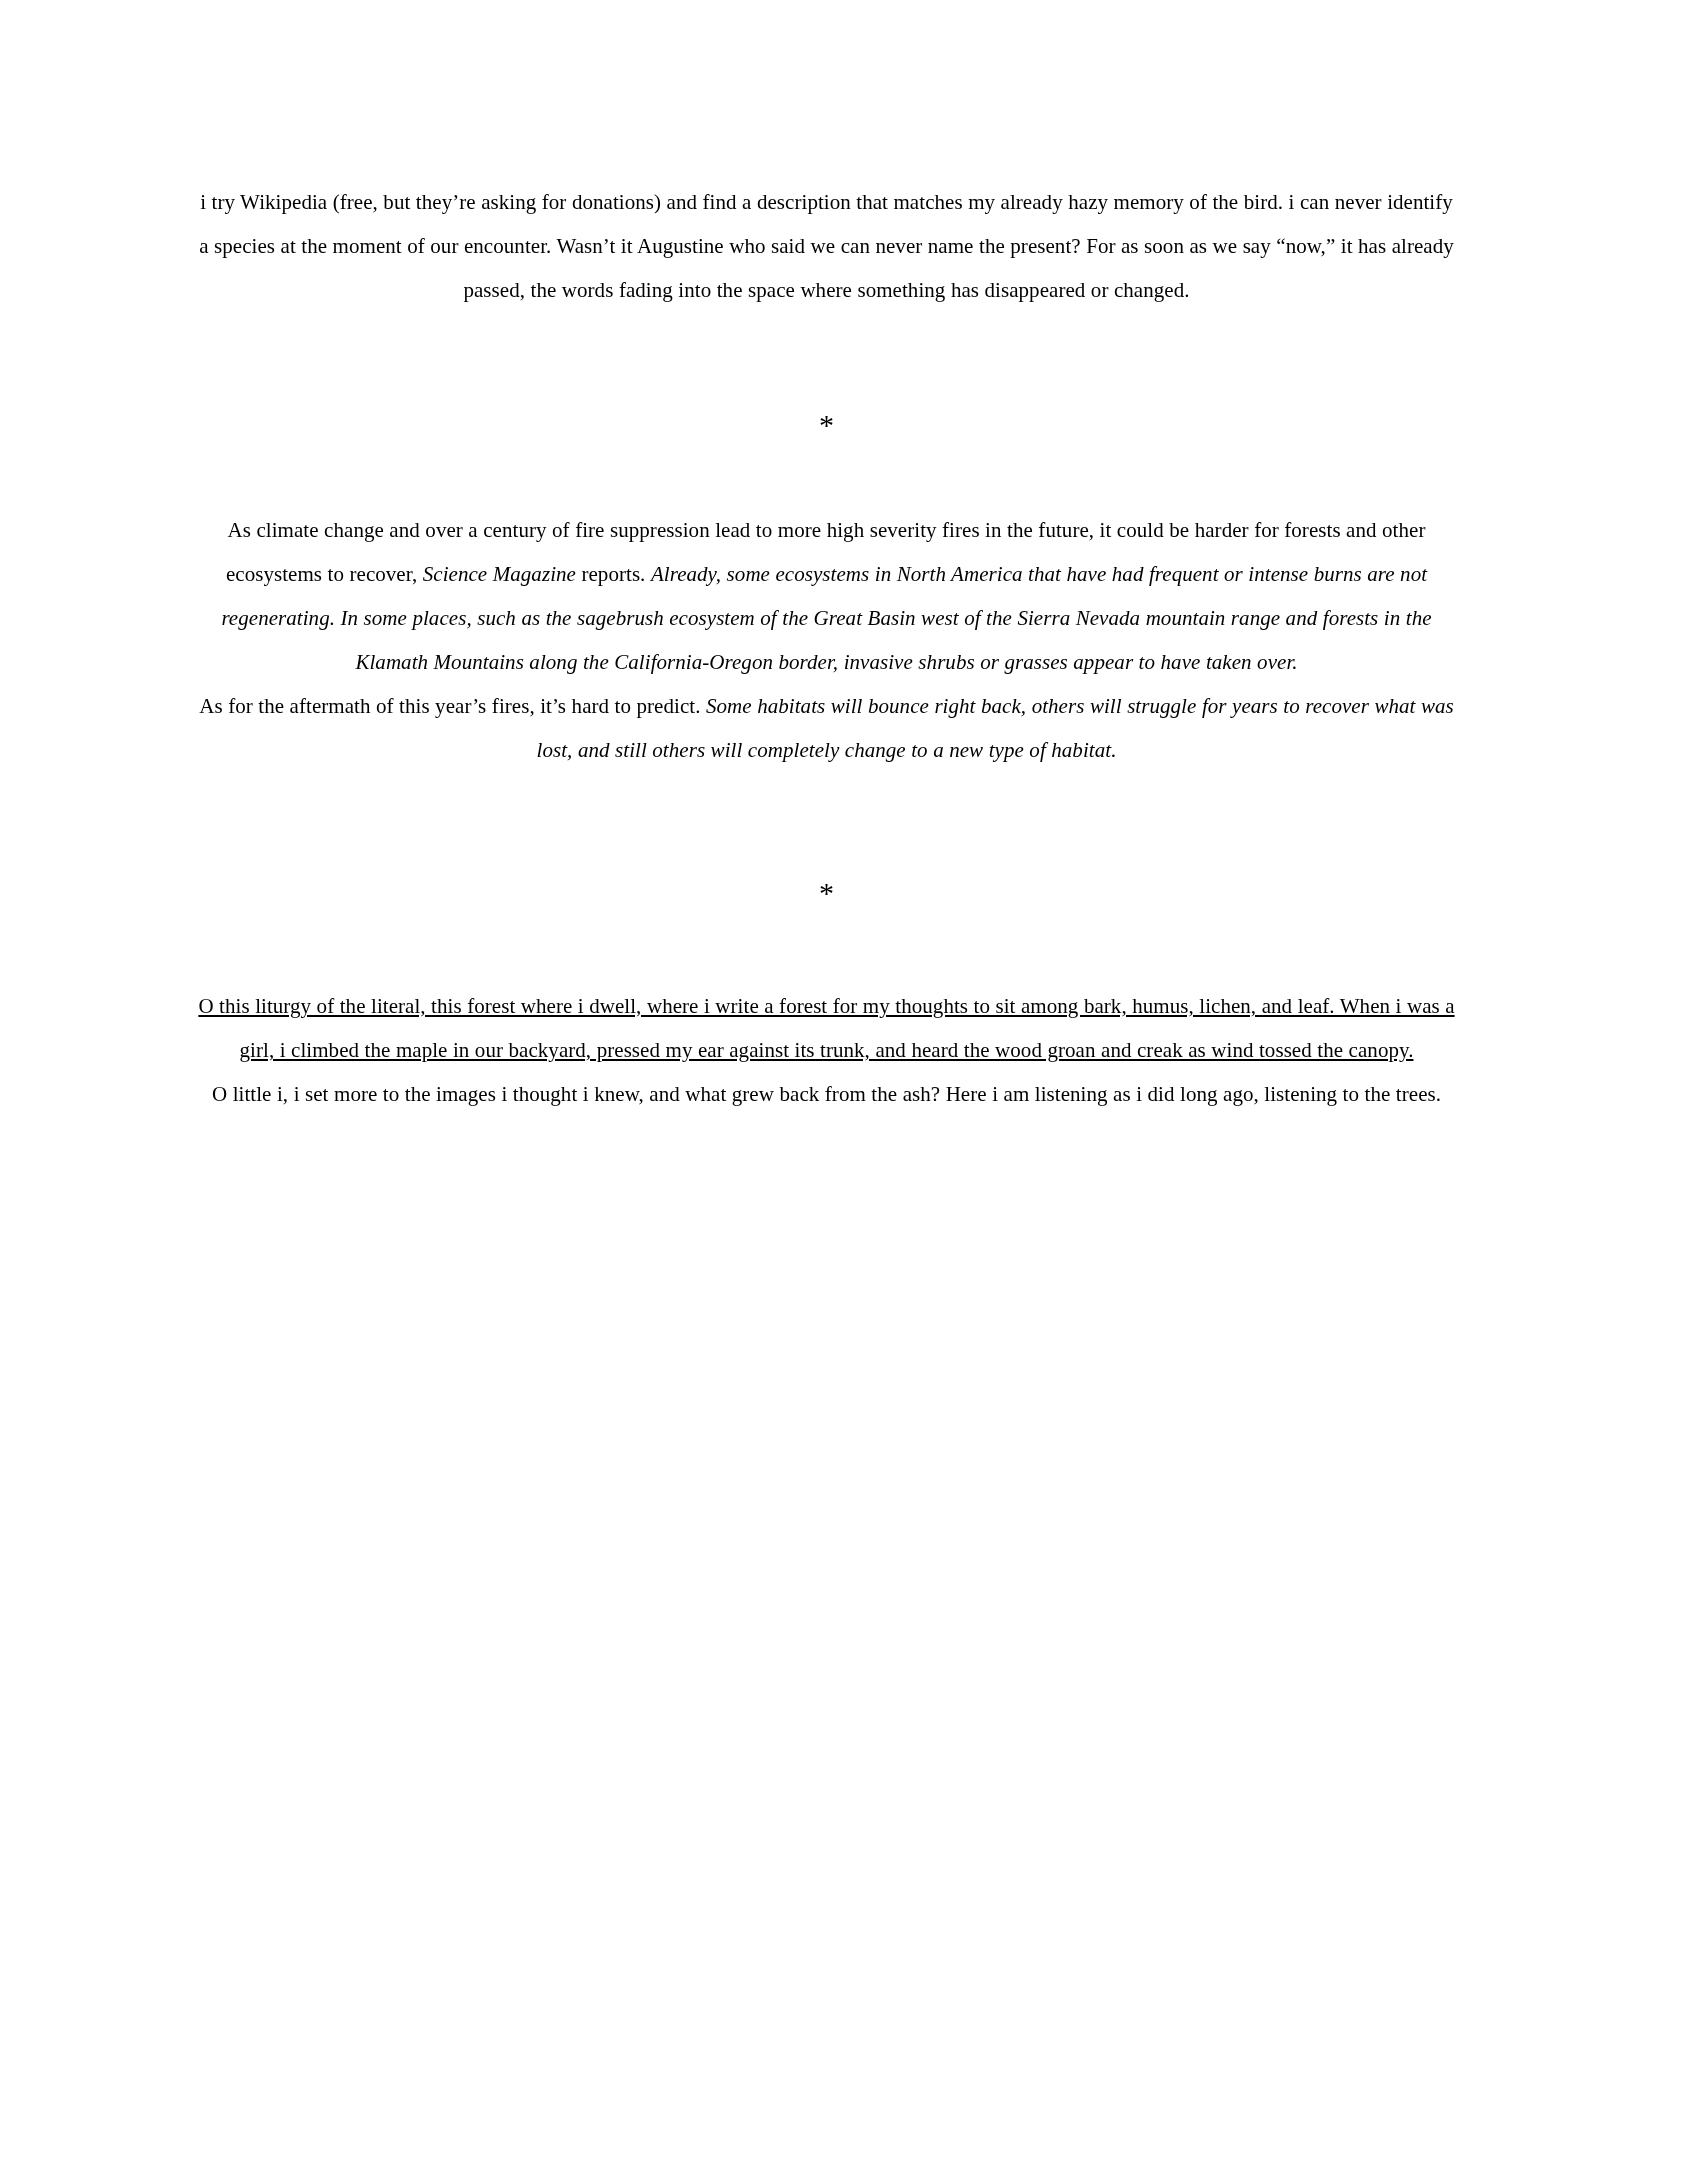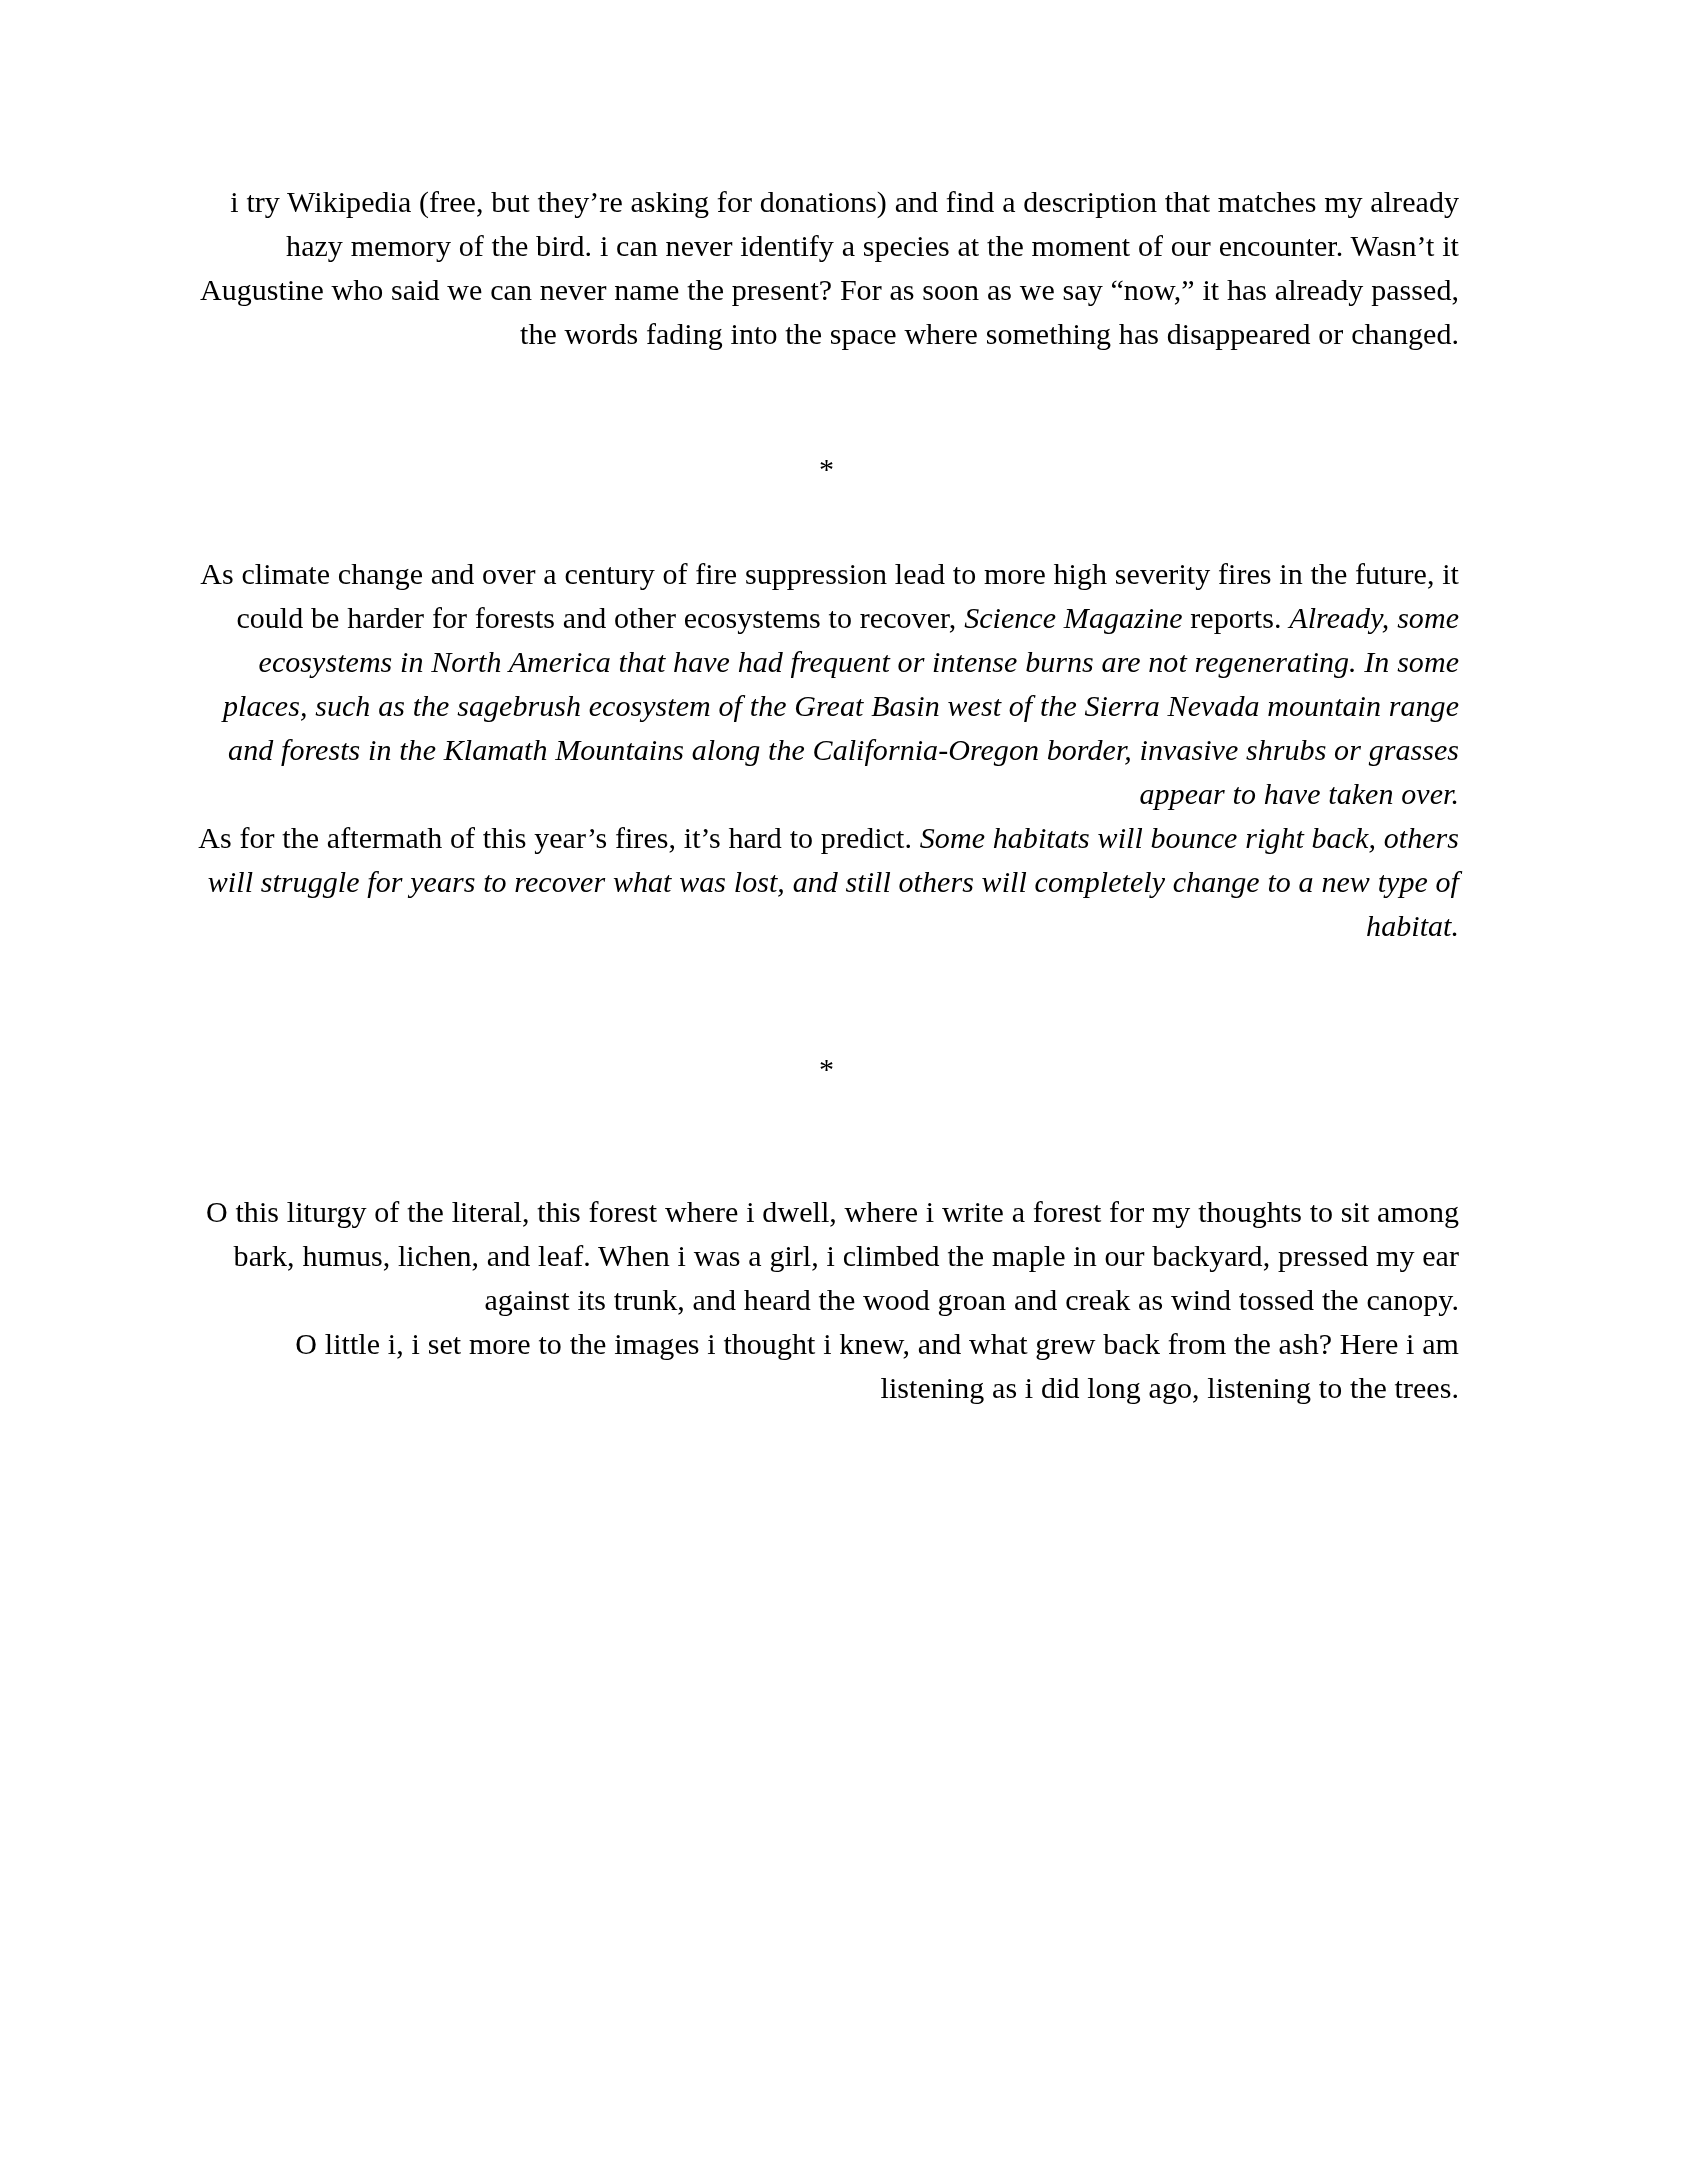--- a/index.html
+++ b/index.html
@@ -25,23 +25,23 @@
   }
 
   #content {
     position: absolute;
     left: 194px;
     top: 180px;
     width: 1265px;
   }
 
   .para {
-    font-size: 30px;
+    font-size: 21px;
     line-height: 44px;
-    text-align: right;
+    text-align: center;
     margin: 0 0 0 0;
     letter-spacing: 0.05px;
     word-spacing: 0.2px;
     -webkit-font-smoothing: antialiased;
   }
 
   .para + .para {
     margin-top: 0px;
   }
   .sep {
@@ -49,21 +49,21 @@
     font-size: 30px;
     line-height: 44px;
     color: #000000;
     letter-spacing: 0;
   }
 
   .sep-wrap-1 { margin-top: 91px; margin-bottom: 0; }
   .sep-wrap-2 { margin-top: 99px; margin-bottom: 0; }
 
   .after-sep-1 { margin-top: 61px; }
-  .after-sep-2 { margin-top: 99px; }
+  .after-sep-2 { margin-top: 69px; text-decoration: underline; }
 
   .gap-sm { margin-top: 44px; }
 
   i, .it {
     font-style: italic;
   }
 </style>
 </head>
 <body>
 

